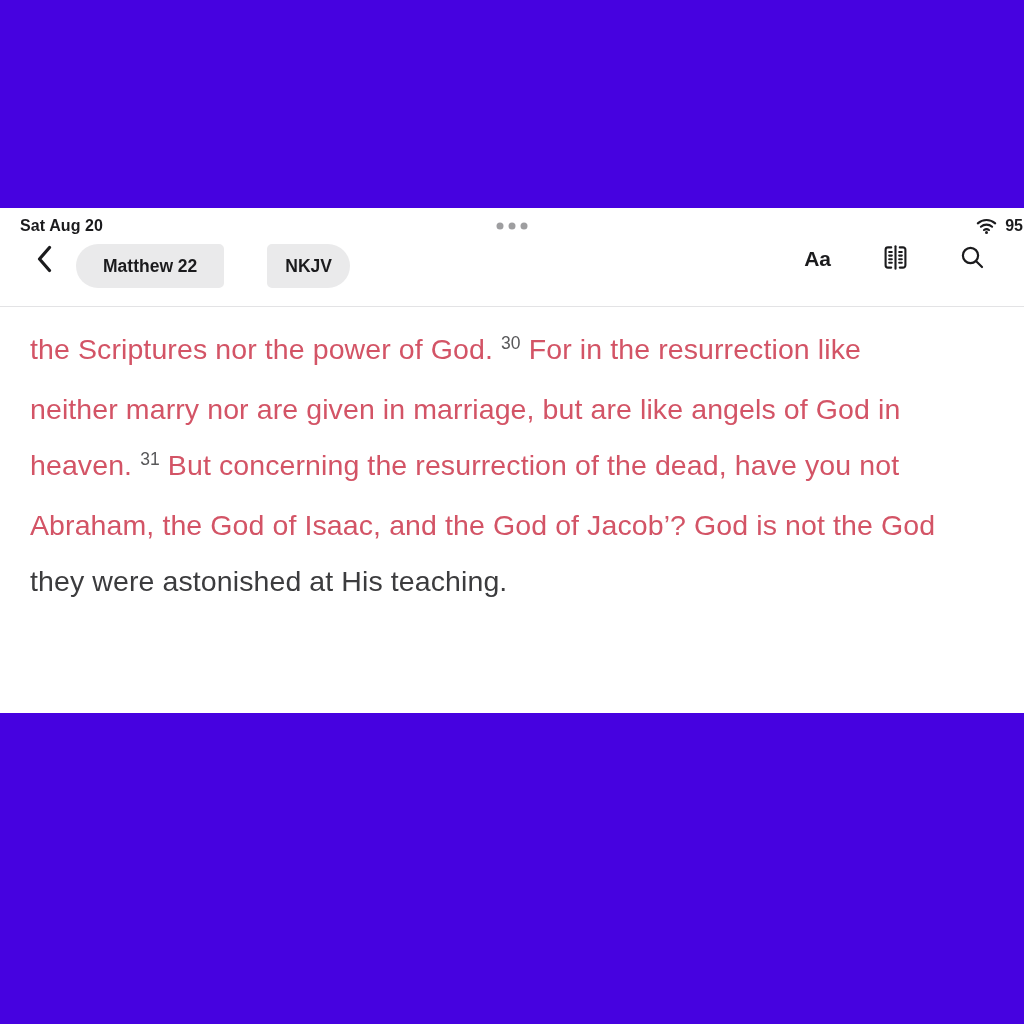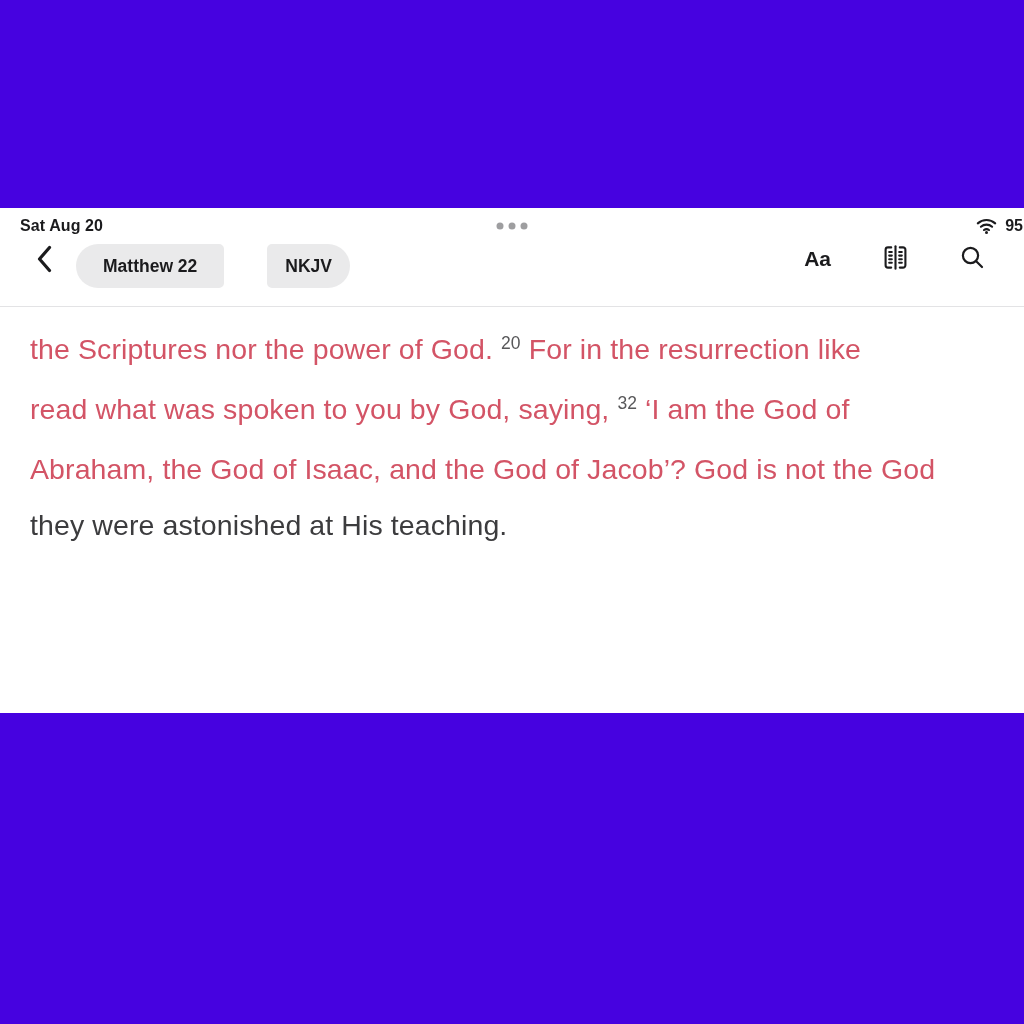--- a/index.html
+++ b/index.html
@@ -133,20 +133,21 @@
             <svg width="25" height="25" viewBox="0 0 25 25" fill="none">
               <circle cx="10.5" cy="10.5" r="7.6" stroke="#1B1B1D" stroke-width="2.2"></circle>
               <path d="M16.2 16.2 22 22" stroke="#1B1B1D" stroke-width="2.2" stroke-linecap="round"></path>
             </svg>
           </span>
         </button>
       </div>
     </div>
 
     <div class="reader">
-        <div class="verse-line"><span class="seg-red">the Scriptures nor the power of God. </span><span class="seg-num">20</span><span class="seg-red"> For in the resurrection like</span></div>
-        <div class="verse-line"><span class="seg-red">read what was spoken to you by God, saying, </span><span class="seg-num">32</span><span class="seg-red"> ‘I am the God of</span></div>
+        <div class="verse-line"><span class="seg-red">the Scriptures nor the power of God. </span><span class="seg-num">30</span><span class="seg-red"> For in the resurrection like</span></div>
+        <div class="verse-line"><span class="seg-red">neither marry nor are given in marriage, but are like angels of God in</span></div>
+        <div class="verse-line"><span class="seg-red">heaven. </span><span class="seg-num">31</span><span class="seg-red"> But concerning the resurrection of the dead, have you not</span></div>
         <div class="verse-line"><span class="seg-red">Abraham, the God of Isaac, and the God of Jacob’? God is not the God</span></div>
         <div class="verse-line"><span class="seg-black">they were astonished at His teaching.</span></div>
       </div>
 
   </div>
 </div>
 
 </body></html>

